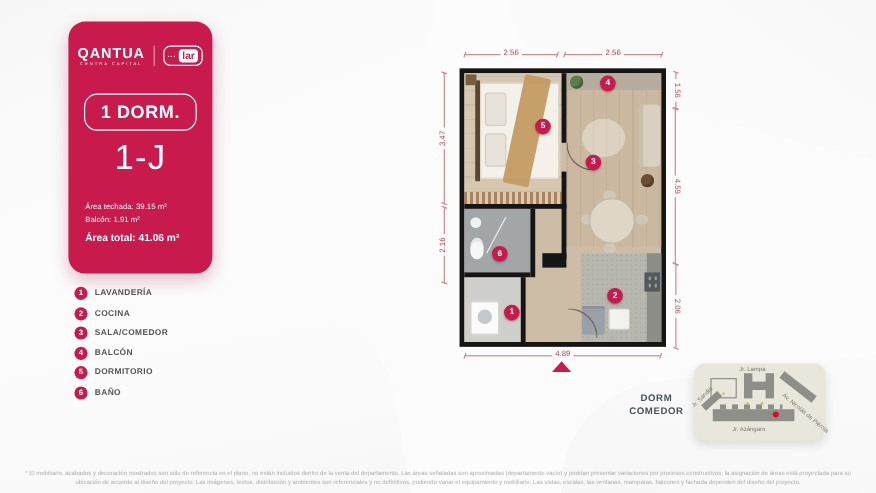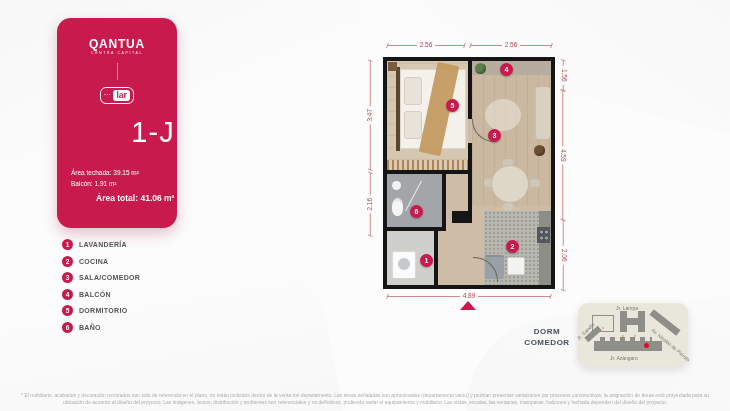--- a/index.html
+++ b/index.html
@@ -15,38 +15,38 @@
        background:linear-gradient(200deg,#ededed, rgba(237,237,237,0));border-radius:80px;opacity:.5;}
   .bg3{left:-180px;top:290px;width:520px;height:260px;transform:rotate(-10deg);
        background:linear-gradient(0deg,#eeeeee, rgba(238,238,238,0));border-radius:80px;opacity:.5;}
   .bg4{left:470px;top:300px;width:460px;height:240px;transform:rotate(-7deg);
        background:linear-gradient(20deg,#ededed, rgba(237,237,237,0));border-radius:90px;opacity:.55;}
 
   
   .card{left:57px;top:18px;width:120px;height:210px;border-radius:14px;
         background:#C81A4C;box-shadow:0 6px 14px rgba(150,20,60,.25);color:#fff;}
   .logoRow{position:absolute;left:0;top:20px;width:100%;display:flex;
-           justify-content:center;align-items:center;gap:7px;flex-direction:column;}
+           justify-content:center;align-items:center;gap:7px;}
   .brandBlock{text-align:center;line-height:1;}
   .brandName{font-size:12px;font-weight:bold;letter-spacing:.8px;}
   .brandTag{font-size:3.5px;letter-spacing:1.6px;margin-top:2px;opacity:.9;}
   .logoDivider{width:1px;height:17px;background:rgba(255,255,255,.55);}
   .larLogo{display:flex;align-items:center;border:1.5px solid #fff;border-radius:6px;
            padding:2px 3px;gap:2px;}
   .larDots{font-size:4px;letter-spacing:1px;line-height:1;}
   .larText{background:#fff;color:#C81A4C;font-weight:bold;font-size:8.5px;
            border-radius:3px;padding:1px 3px;line-height:1.1;}
   .pill{position:absolute;left:50%;top:60px;transform:translateX(-50%);
         border:1.5px solid #fff;border-radius:11px;width:92px;height:29px;
         display:flex;align-items:center;justify-content:center;
         font-size:15px;font-weight:bold;letter-spacing:.5px;}
   .unitCode{position:absolute;left:0;top:98px;width:100%;text-align:center;
-            font-size:29px;font-weight:500;letter-spacing:1px;padding-left:36px;}
+            font-size:29px;font-weight:500;letter-spacing:1px;}
   .areas{position:absolute;left:14px;top:150px;line-height:1.65;font-size:6.5px;}
-  .areaTotal{font-size:8.5px;font-weight:bold;margin-top:2px;margin-left:25px;}
+  .areaTotal{font-size:8.5px;font-weight:bold;margin-top:2px;}
 
   
   .legend{left:62px;top:239px;display:flex;flex-direction:column;gap:5.5px;}
   .legendRow{display:flex;align-items:center;gap:6px;height:11px;}
   .legendNum{width:11px;height:11px;border-radius:50%;background:#C81A4C;color:#fff;
              font-size:6.5px;font-weight:bold;display:flex;align-items:center;justify-content:center;}
   .legendLabel{font-size:7px;font-weight:bold;color:#555;letter-spacing:.3px;}
 
   
   .plan{left:383px;top:57px;width:172px;height:232px;border:4px solid #151515;
@@ -180,20 +180,21 @@
     <div class="brandBlock">
       <div class="brandName">QANTUA</div>
       <div class="brandTag">CENTRA CAPITAL</div>
     </div>
     <div class="logoDivider"></div>
     <div class="larLogo">
       <span class="larDots">•••</span>
       <span class="larText">lar</span>
     </div>
   </div>
+  <div class="pill">1 DORM.</div>
   <div class="unitCode">1-J</div>
   <div class="areas">
     <div><span>Área techada:</span> <span>39.15 m²</span></div>
     <div><span>Balcón:</span> <span>1.91 m²</span></div>
     <div class="areaTotal"><span>Área total:</span> <span>41.06 m²</span></div>
   </div>
 </div>
 
 <div class="abs legend">
   <div class="legendRow">

